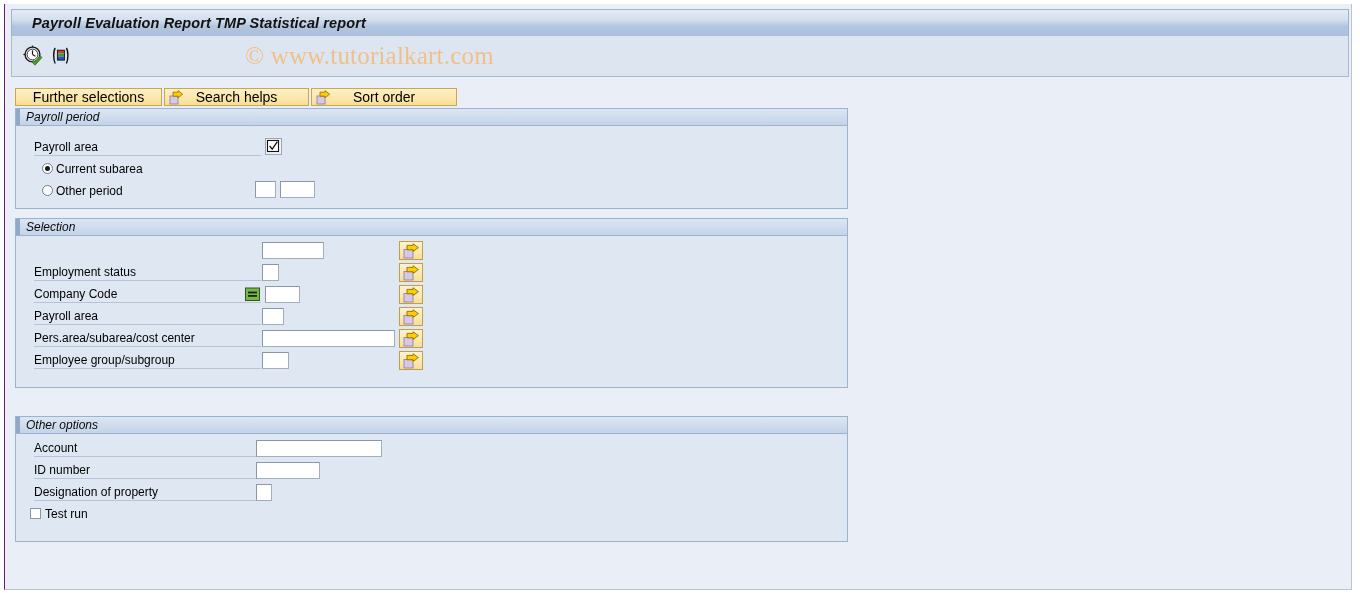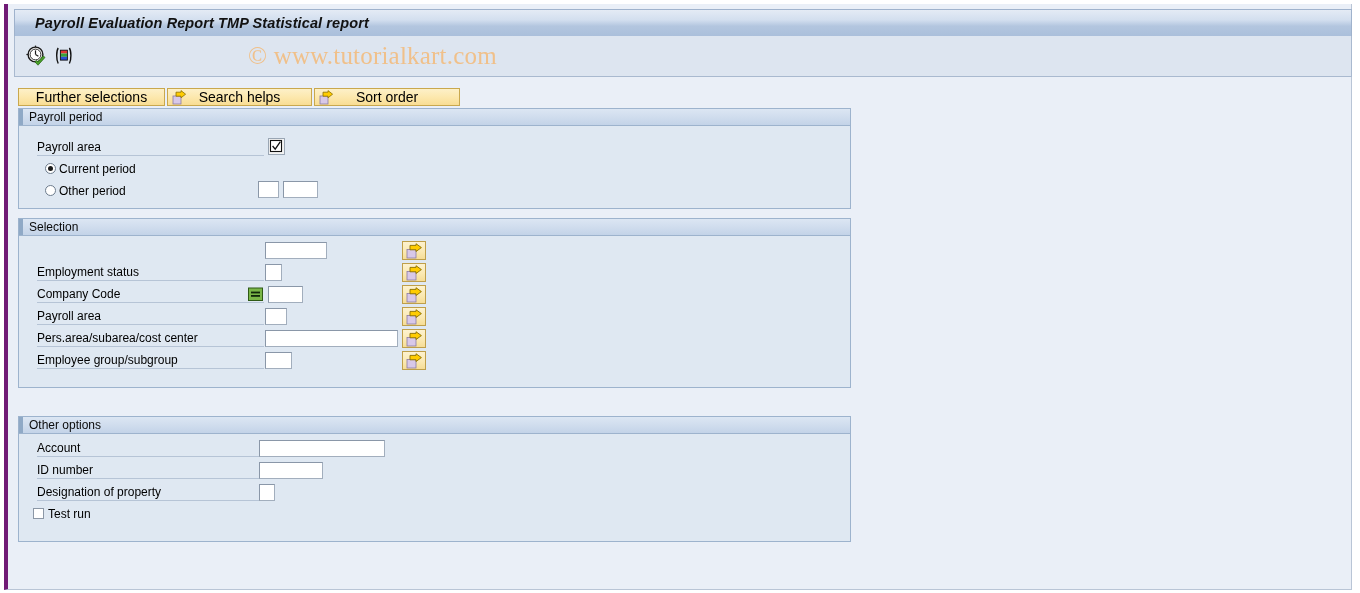--- a/index.html
+++ b/index.html
@@ -19,21 +19,21 @@
   
   #app-window {
     position: absolute;
     left: 4px;
     top: 4px;
     width: 1348px;
     height: 586px;
     background: #eaeff7;
     border: 1px solid #b9c5d6;
     border-top: none;
-    border-left: 4px solid #701a75;
+    border-left: 1px solid #701a75;
     box-sizing: border-box;
   }
 
   
   #title-bar {
     position: absolute;
     left: 6px;
     top: 5px;
     width: 1338px;
     height: 28px;
@@ -127,20 +127,21 @@
     position: relative;
     height: 17px;
     background: linear-gradient(to bottom, #dce6f3 0%, #cfdced 55%, #c3d3e8 100%);
     border-bottom: 1px solid #9db3cd;
     font-size: 12px;
     color: #0a0a0a;
     line-height: 16px;
     padding-left: 10px;
     box-sizing: border-box;
     white-space: nowrap;
+    font-style: italic;
   }
   .group-title::before {
     content: "";
     position: absolute;
     left: 0; top: 0; bottom: 0;
     width: 4px;
     background: #8fa9c6;
   }
   .group-body {
     position: relative;
@@ -326,21 +327,21 @@
       <div class="flabel" style="left:18px; top:13px; width:227px;">Payroll area</div>
 
       <div class="check-ctl" style="left:249px; top:12px;">
         <svg width="15" height="15" viewBox="0 0 15 15" style="position:absolute;left:0;top:0;">
           <rect x="1.5" y="1.5" width="11" height="11" fill="#ffffff" stroke="#111" stroke-width="1.1"></rect>
           <path d="M3.6 7 L6.2 10.2 L11.4 2.6" fill="none" stroke="#111" stroke-width="1.3"></path>
         </svg>
       </div>
 
       <div class="radio-row checked" style="left:26px; top:36px;">
-        <span class="radio-mark"></span><span>Current period</span>
+        <span class="radio-mark"></span><span>Current subarea</span>
       </div>
 
       <div class="radio-row" style="left:26px; top:58px;">
         <span class="radio-mark"></span><span>Other period</span>
       </div>
 
       <div class="inp" style="left:239px; top:55px; width:21px;"></div>
       <div class="inp" style="left:264px; top:55px; width:35px;"></div>
     </div>
   </div>

